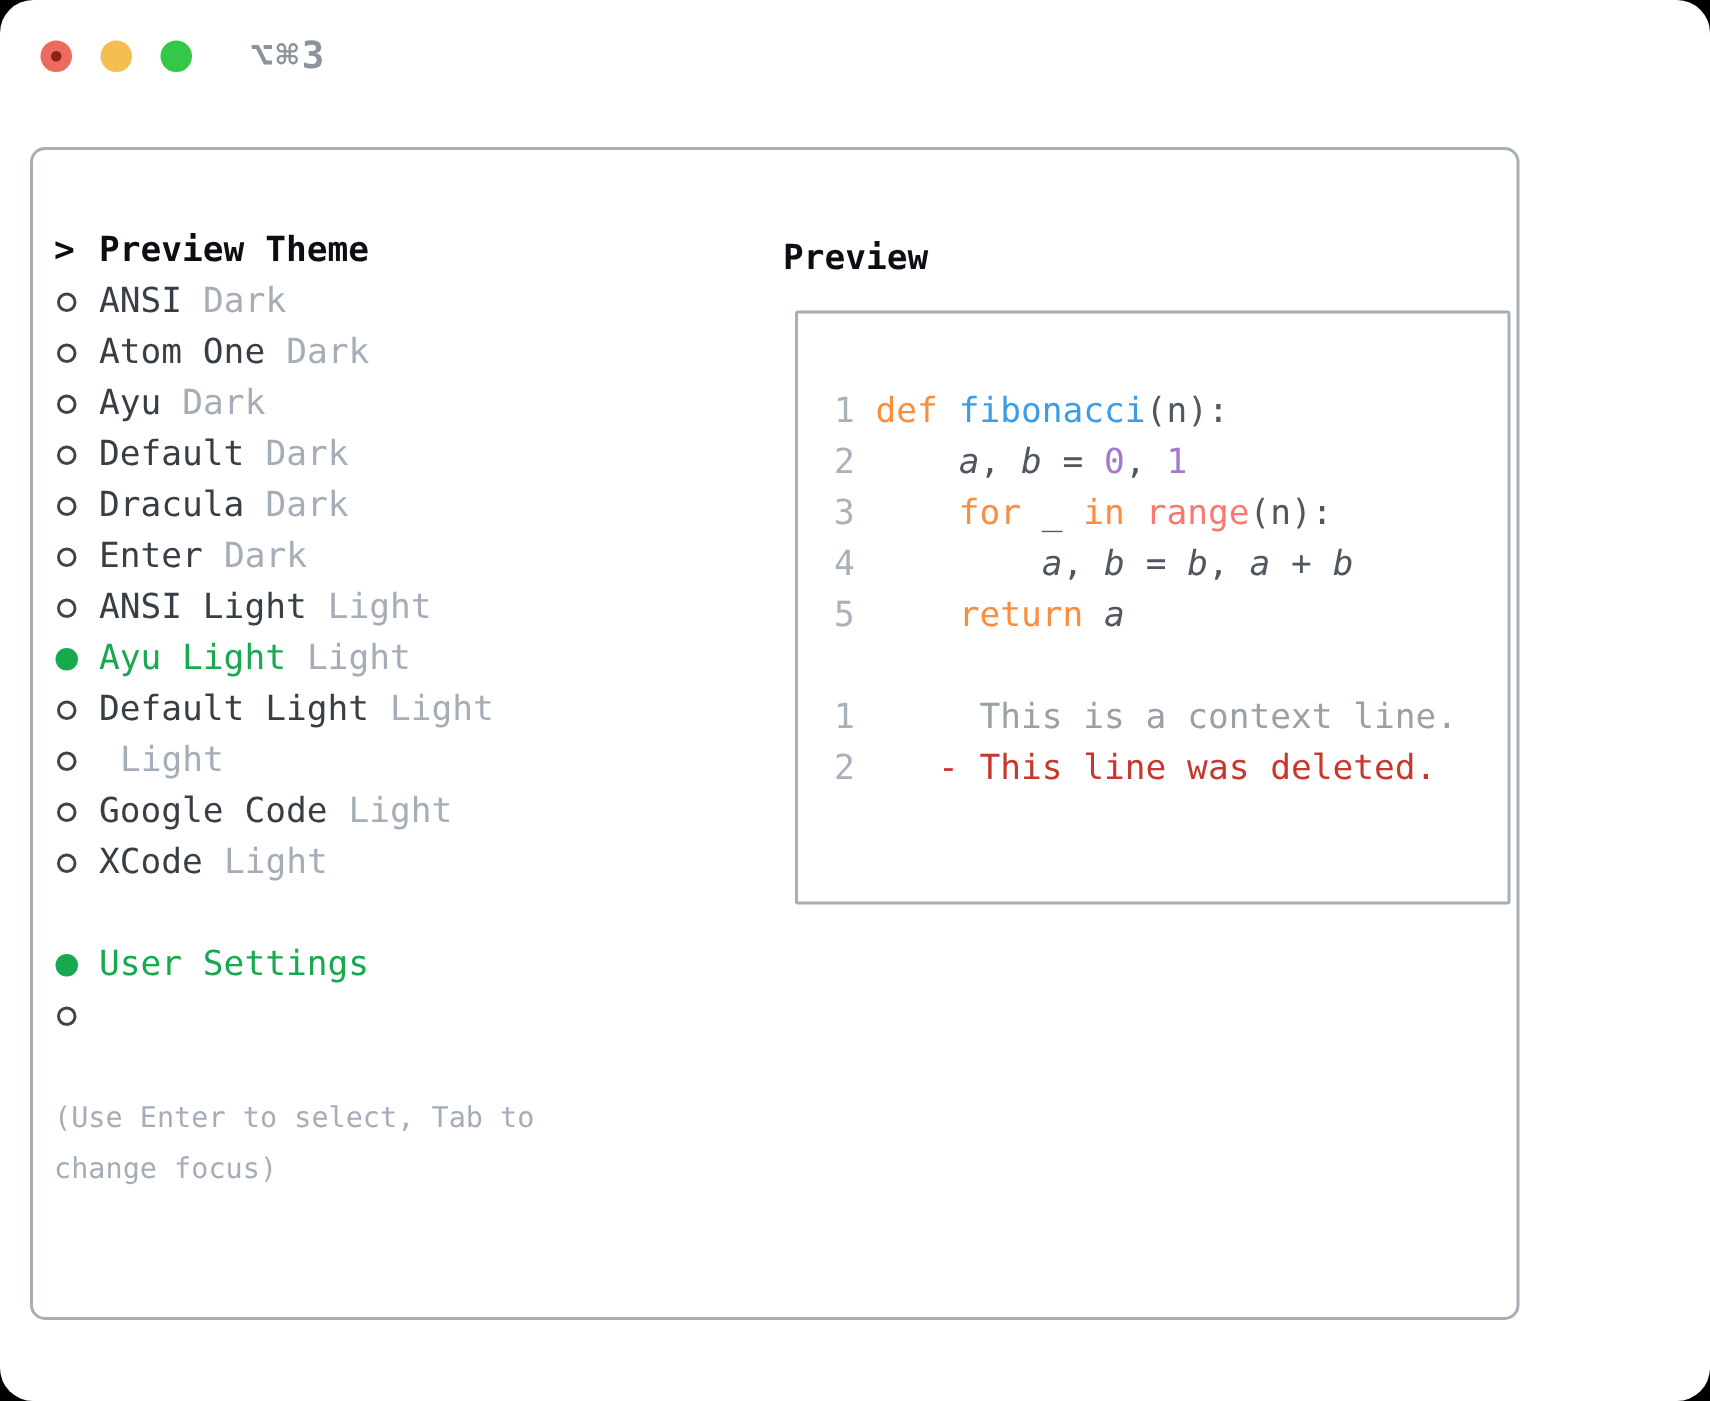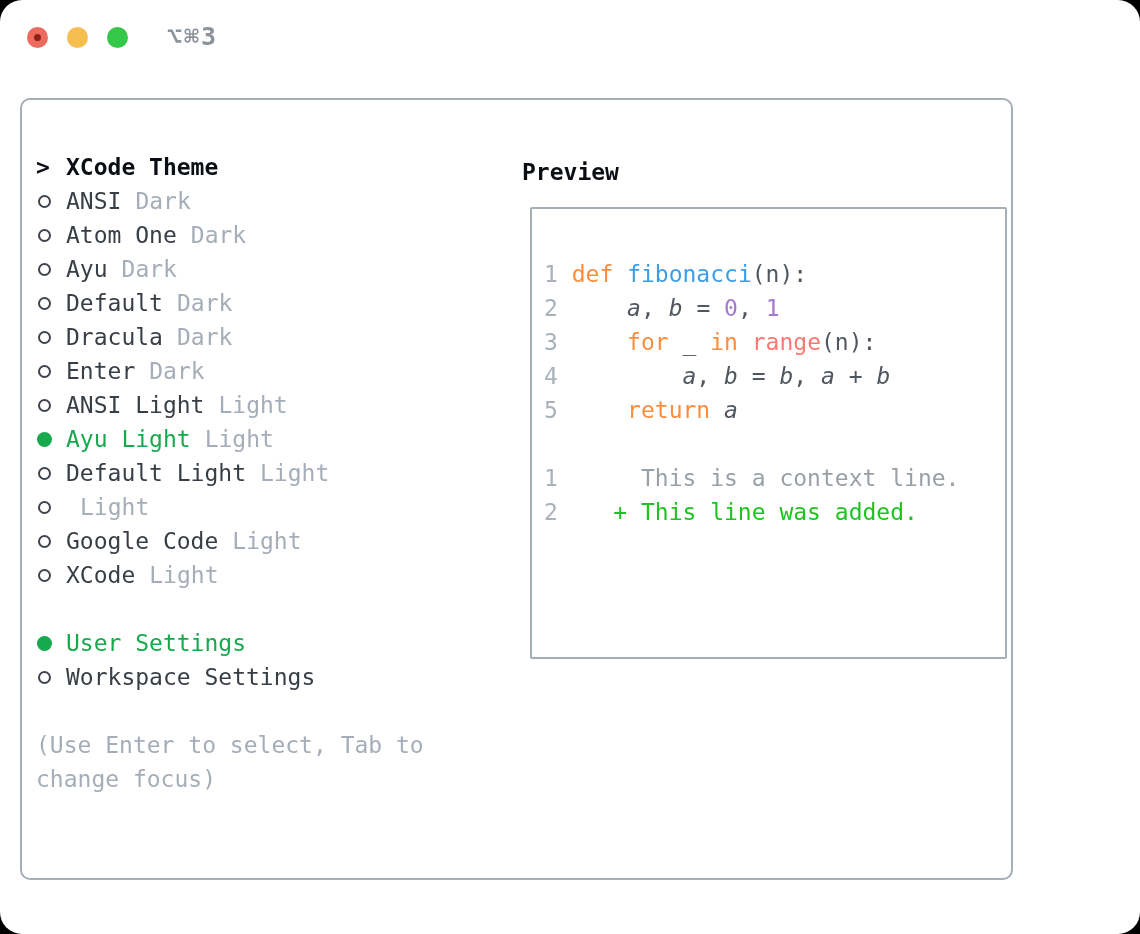--- a/index.html
+++ b/index.html
@@ -28,24 +28,24 @@
   .marker{width:30px;flex:none;display:flex;align-items:center;}
   .caret{font-weight:bold;color:var(--black);}
   .radio{width:13px;height:13px;border:2px solid #3F444B;border-radius:50%;margin-left:2px;}
   .radio.sel{width:15px;height:15px;border:none;background:var(--green);margin-left:1px;}
   .hdr-label{font-weight:bold;color:var(--black);}
   .t-name{color:var(--name);}
   .t-name.sel{color:var(--green);}
   .t-variant{color:var(--muted);margin-left:14px;}
   .apply-hdr{color:var(--black);margin-left:30px;}
   .spacer{height:34px;}
-  .hint{margin-top:34px;width:400px;font-size:23px;line-height:34px;color:var(--muted);}
+  .hint{margin-top:34px;width:400px;font-size:19px;line-height:34px;color:var(--muted);}
   
   .preview-hdr{height:34px;line-height:34px;font-size:23px;font-weight:bold;color:var(--black);margin-left:22px;}
-  .preview-box{margin-top:18px;margin-left:30px;width:477px;height:452px;border:2px solid var(--border);border-radius:2px;padding:48px 0 0 12px;overflow:hidden;}
+  .preview-box{margin-top:18px;margin-left:30px;width:477px;height:396px;border:2px solid var(--border);border-radius:2px;padding:48px 0 0 24px;overflow:hidden;}
   .code-line{height:34px;line-height:34px;font-size:23px;white-space:pre;}
   .ln{color:var(--ln);}
   .tok-plain{color:var(--plain);}
   .tok-keyword{color:var(--keyword);}
   .tok-function{color:var(--function);}
   .tok-builtin{color:var(--builtin);}
   .tok-number{color:var(--number);}
   .tok-ident{color:var(--plain);font-style:italic;}
   .tok-context{color:var(--context);text-align:center;}
   .tok-deleted{color:var(--deleted);}
@@ -62,21 +62,21 @@
     <div class="tl tl-min"></div>
     <div class="tl tl-zoom"></div>
     <div class="win-title">⌥⌘3</div>
   </div>
 
   <div class="panel">
 
     <div class="col-left">
       <div class="row">
         <span class="marker"><span class="caret">&gt;</span></span>
-        <span class="hdr-label">XCode Theme</span>
+        <span class="hdr-label">Preview Theme</span>
       </div>
 
       <div id="theme-list">
           <div class="row"><span class="marker"><span class="radio"></span></span><span class="t-name">ANSI</span><span class="t-variant">Dark</span></div>
           <div class="row"><span class="marker"><span class="radio"></span></span><span class="t-name">Atom One</span><span class="t-variant">Dark</span></div>
           <div class="row"><span class="marker"><span class="radio"></span></span><span class="t-name">Ayu</span><span class="t-variant">Dark</span></div>
           <div class="row"><span class="marker"><span class="radio"></span></span><span class="t-name">Default</span><span class="t-variant">Dark</span></div>
           <div class="row"><span class="marker"><span class="radio"></span></span><span class="t-name">Dracula</span><span class="t-variant">Dark</span></div>
           <div class="row"><span class="marker"><span class="radio"></span></span><span class="t-name">Enter</span><span class="t-variant">Dark</span></div>
           <div class="row"><span class="marker"><span class="radio"></span></span><span class="t-name">ANSI Light</span><span class="t-variant">Light</span></div>
@@ -85,36 +85,36 @@
           <div class="row"><span class="marker"><span class="radio"></span></span><span class="t-variant">Light</span></div>
           <div class="row"><span class="marker"><span class="radio"></span></span><span class="t-name">Google Code</span><span class="t-variant">Light</span></div>
           <div class="row"><span class="marker"><span class="radio"></span></span><span class="t-name">XCode</span><span class="t-variant">Light</span></div>
         </div>
 
       <div class="spacer"></div>
 
 
       <div id="apply-list">
           <div class="row"><span class="marker"><span class="radio sel"></span></span><span class="t-name sel">User Settings</span></div>
-          <div class="row"><span class="marker"><span class="radio"></span></span><span class="t-name">Workspace Settings</span></div>
+          <div class="row"><span class="marker"><span class="radio"></span></span></div>
         </div>
 
       <div class="hint">(Use Enter to select, Tab to change focus)</div>
     </div>
 
     <div class="col-right">
       <div class="preview-hdr">Preview</div>
       <div class="preview-box">
         <div id="code">
             <div class="code-line"><span class="ln">1</span><span class="tok-plain"> </span><span class="tok-keyword">def</span><span class="tok-plain"> </span><span class="tok-function">fibonacci</span><span class="tok-plain">(n):</span></div>
             <div class="code-line"><span class="ln">2</span><span class="tok-plain">     </span><span class="tok-ident">a</span><span class="tok-plain">, </span><span class="tok-ident">b</span><span class="tok-plain"> = </span><span class="tok-number">0</span><span class="tok-plain">, </span><span class="tok-number">1</span></div>
             <div class="code-line"><span class="ln">3</span><span class="tok-plain">     </span><span class="tok-keyword">for</span><span class="tok-plain"> _ </span><span class="tok-keyword">in</span><span class="tok-plain"> </span><span class="tok-builtin">range</span><span class="tok-plain">(n):</span></div>
             <div class="code-line"><span class="ln">4</span><span class="tok-plain">         </span><span class="tok-ident">a</span><span class="tok-plain">, </span><span class="tok-ident">b</span><span class="tok-plain"> = </span><span class="tok-ident">b</span><span class="tok-plain">, </span><span class="tok-ident">a</span><span class="tok-plain"> + </span><span class="tok-ident">b</span></div>
             <div class="code-line"><span class="ln">5</span><span class="tok-plain">     </span><span class="tok-keyword">return</span><span class="tok-plain"> </span><span class="tok-ident">a</span></div>
             <div class="code-line"><span class="ln"></span></div>
             <div class="code-line"><span class="ln">1</span><span class="tok-plain">      </span><span class="tok-context">This is a context line.</span></div>
-            <div class="code-line"><span class="ln">2</span><span class="tok-plain">    </span><span class="tok-added">+ This line was added.</span></div>
+            <div class="code-line"><span class="ln">2</span><span class="tok-plain">    </span><span class="tok-deleted">- This line was deleted.</span></div>
           </div>
       </div>
     </div>
 
   </div>
 </div>
 
 </body></html>

